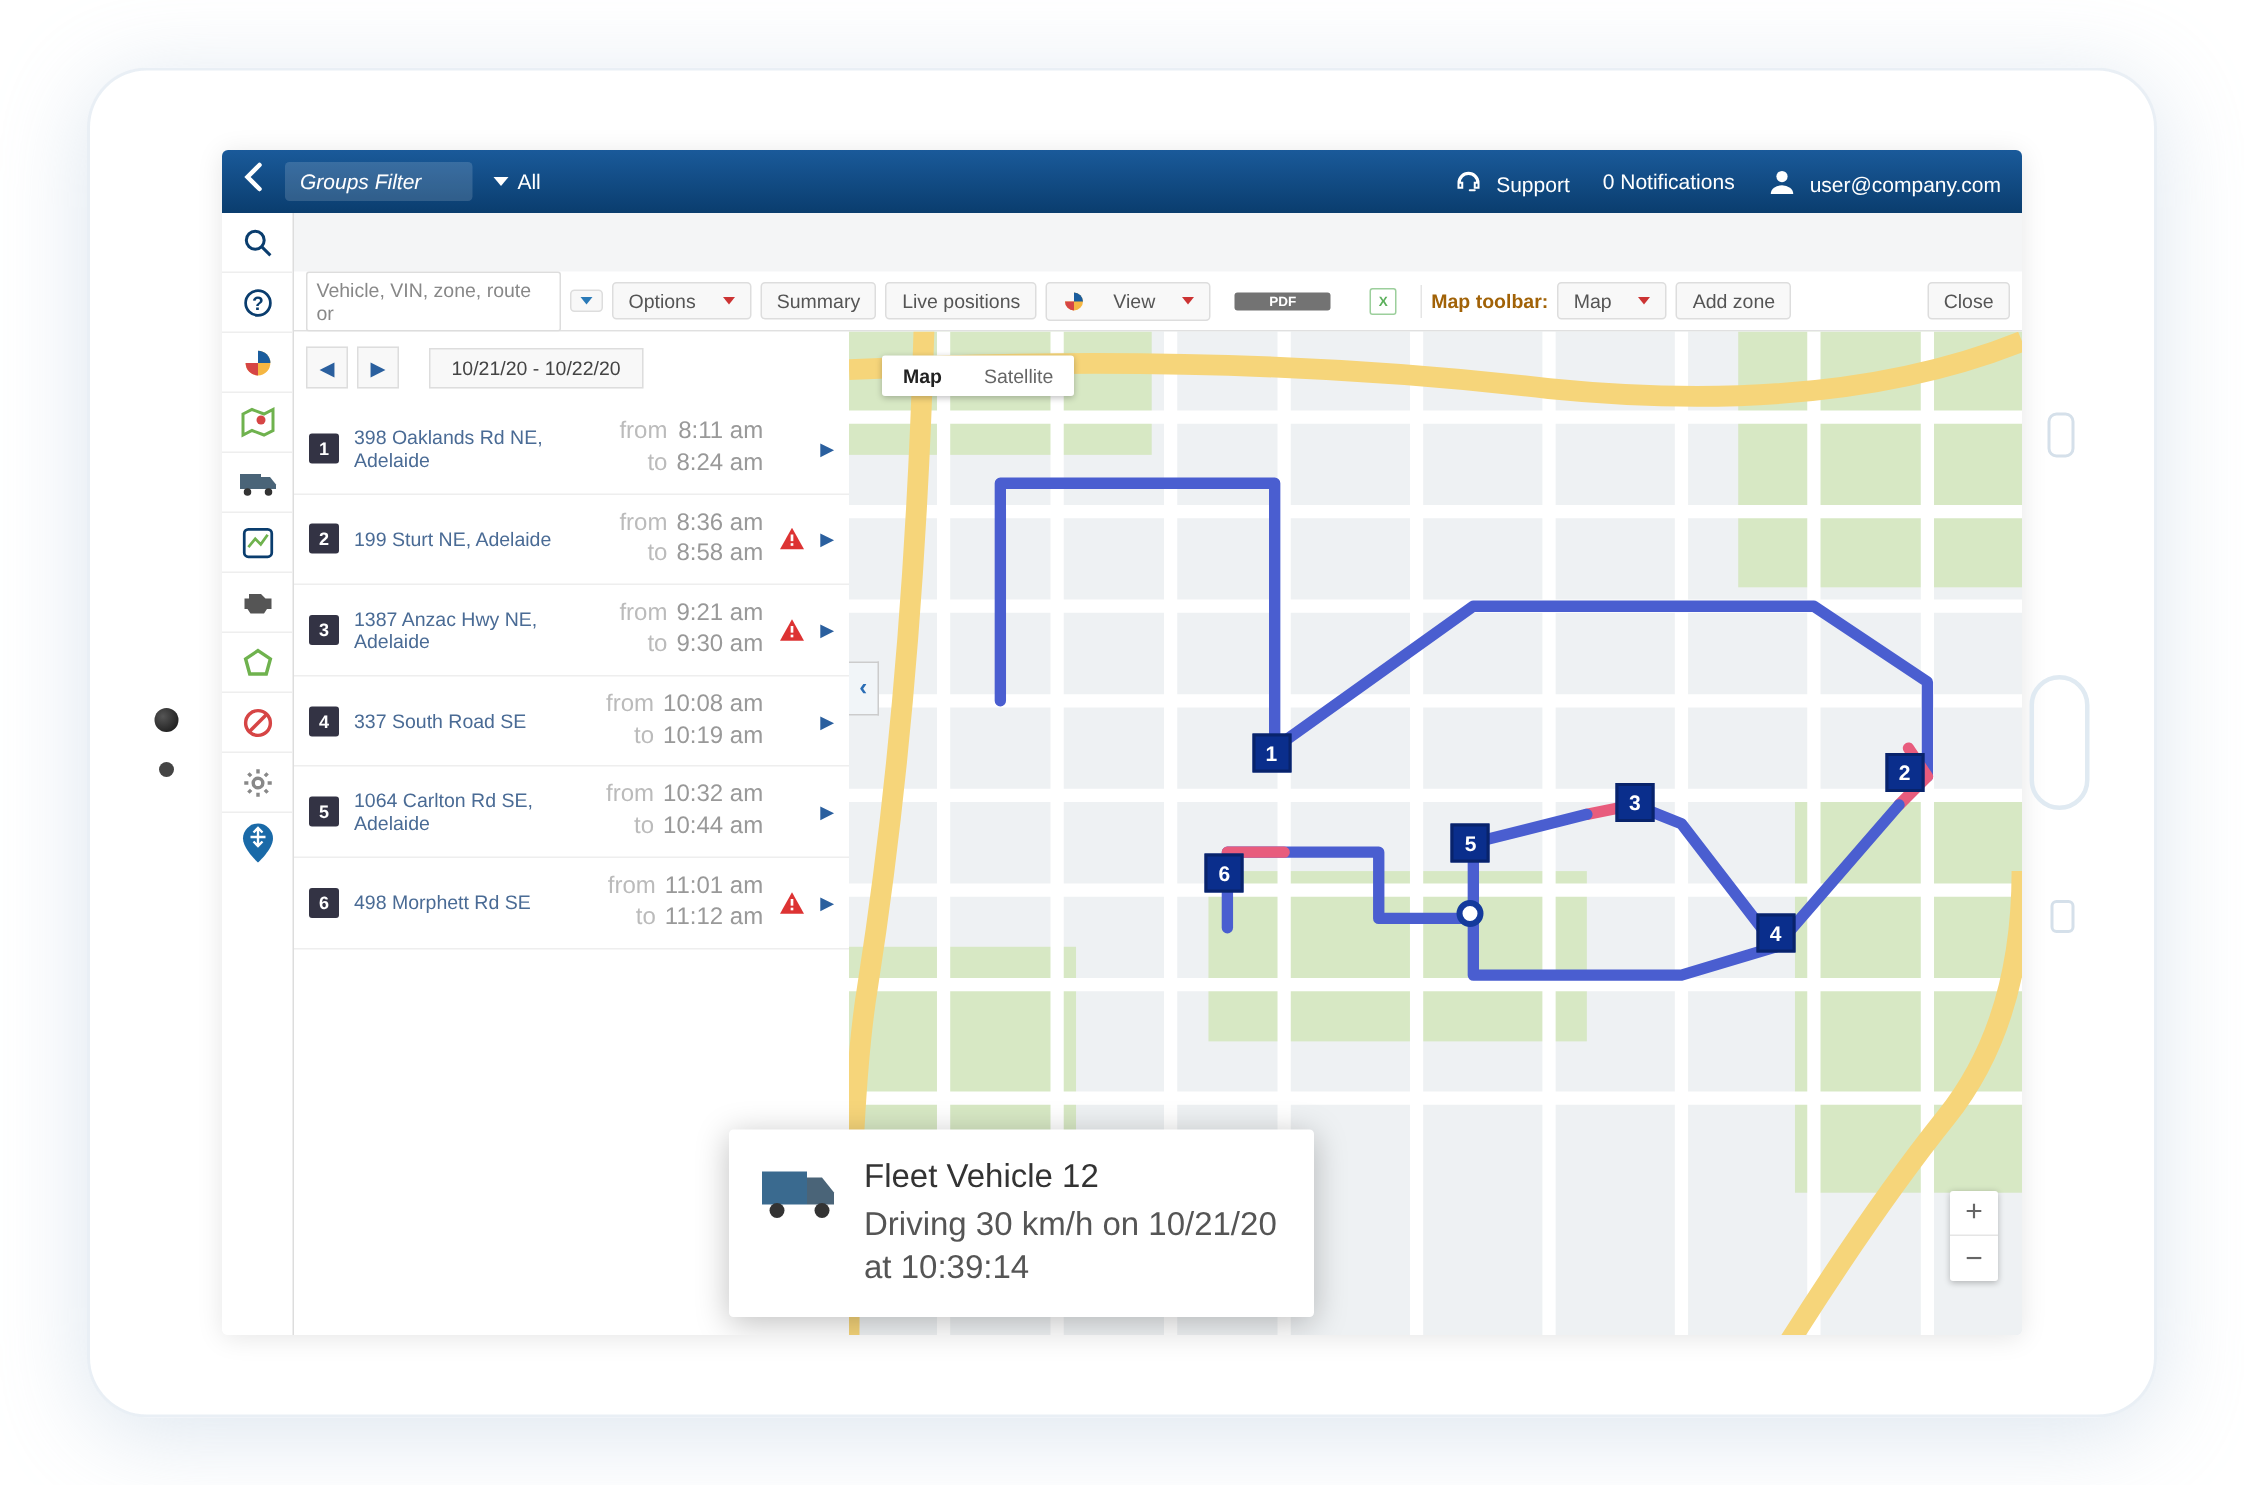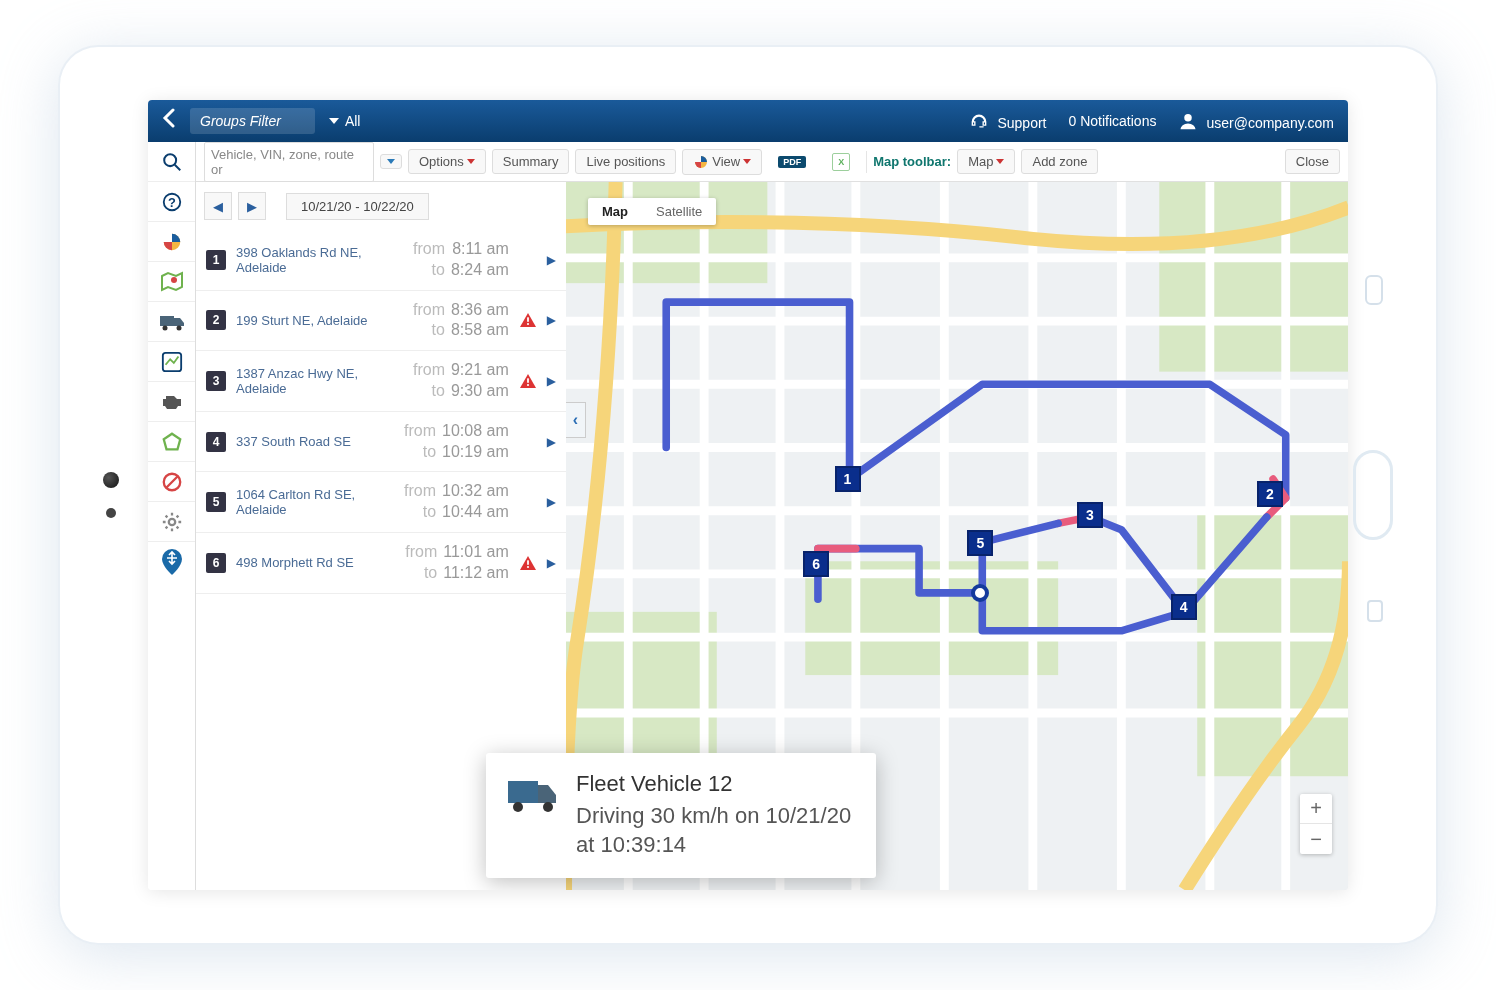--- a/index.html
+++ b/index.html
@@ -66,30 +66,31 @@
 
 .toolbar {
   height: 40px;
   background:#fff;
   border-bottom:1px solid #e0e0e0;
   display:flex;
   align-items:center;
   padding:0 8px;
   gap:6px;
   font-size:13px;
+  margin-top:39px;
 }
 .tb-input { border:1px solid #ddd; border-radius:2px; padding:4px 6px; width:170px; color:#888; background:#fff;}
-.tb-btn { border:1px solid #ddd; border-radius:3px; background:#f8f8f8; padding:4px 10px; color:#555; display:flex; align-items:center; gap:3px; cursor:pointer;}
+.tb-btn { border:1px solid #ddd; border-radius:3px; background:#f8f8f8; padding:4px 10px; color:#555; display:flex; align-items:center; gap:18px; cursor:pointer;}
 .tb-btn.flat { border:none; background:transparent;}
 .caret-dn { width:0;height:0;border-left:4px solid transparent;border-right:4px solid transparent;border-top:5px solid #c33;}
 .caret-dn.blue{border-top-color:#2a7ab8;}
 .tb-divider{width:1px; height:22px; background:#e5e5e5;}
-.tb-label{color:#0f766e; font-weight:600;}
+.tb-label{color:#a16207; font-weight:600;}
 .tb-spacer{flex:1;}
-.pdf-badge{font-size:9px;background:#0c4a6e;color:#fff;padding:1px 5px;border-radius:2px;font-weight:700;}
+.pdf-badge{font-size:9px;background:#737373;color:#fff;padding:1px 23px;border-radius:2px;font-weight:700;}
 .xls-box{width:18px;height:18px;border:1px solid #9ccf9c;border-radius:2px;display:flex;align-items:center;justify-content:center;color:#5cb05c;font-size:9px;font-weight:700;}
 
 .content-row { flex:1; display:flex; overflow:hidden; position:relative;}
 .left-panel { width:370px; background:#fff; display:flex; flex-direction:column;}
 .date-nav{ display:flex; align-items:center; gap:6px; padding:10px 8px;}
 .date-nav .arrbtn{ width:28px;height:28px;border:1px solid #ddd;background:#f8f8f8;display:flex;align-items:center;justify-content:center;color:#2a5f9e;font-size:13px;cursor:pointer;}
 .date-range{ border:1px solid #ddd; background:#f8f8f8; padding:5px 14px; color:#444; font-size:13px;}
 .trip-header{ padding:8px 10px; background:#edf1f6; border-top:1px solid #e3e7ec; border-bottom:1px solid #e3e7ec; color:#2a5f9e; font-size:14px;}
 .trip-header b{color:#1f4e85;}
 .stop-row{ display:flex; align-items:center; padding:9px 10px; border-bottom:1px solid #eee; font-size:13px; gap:10px; cursor:pointer;}

